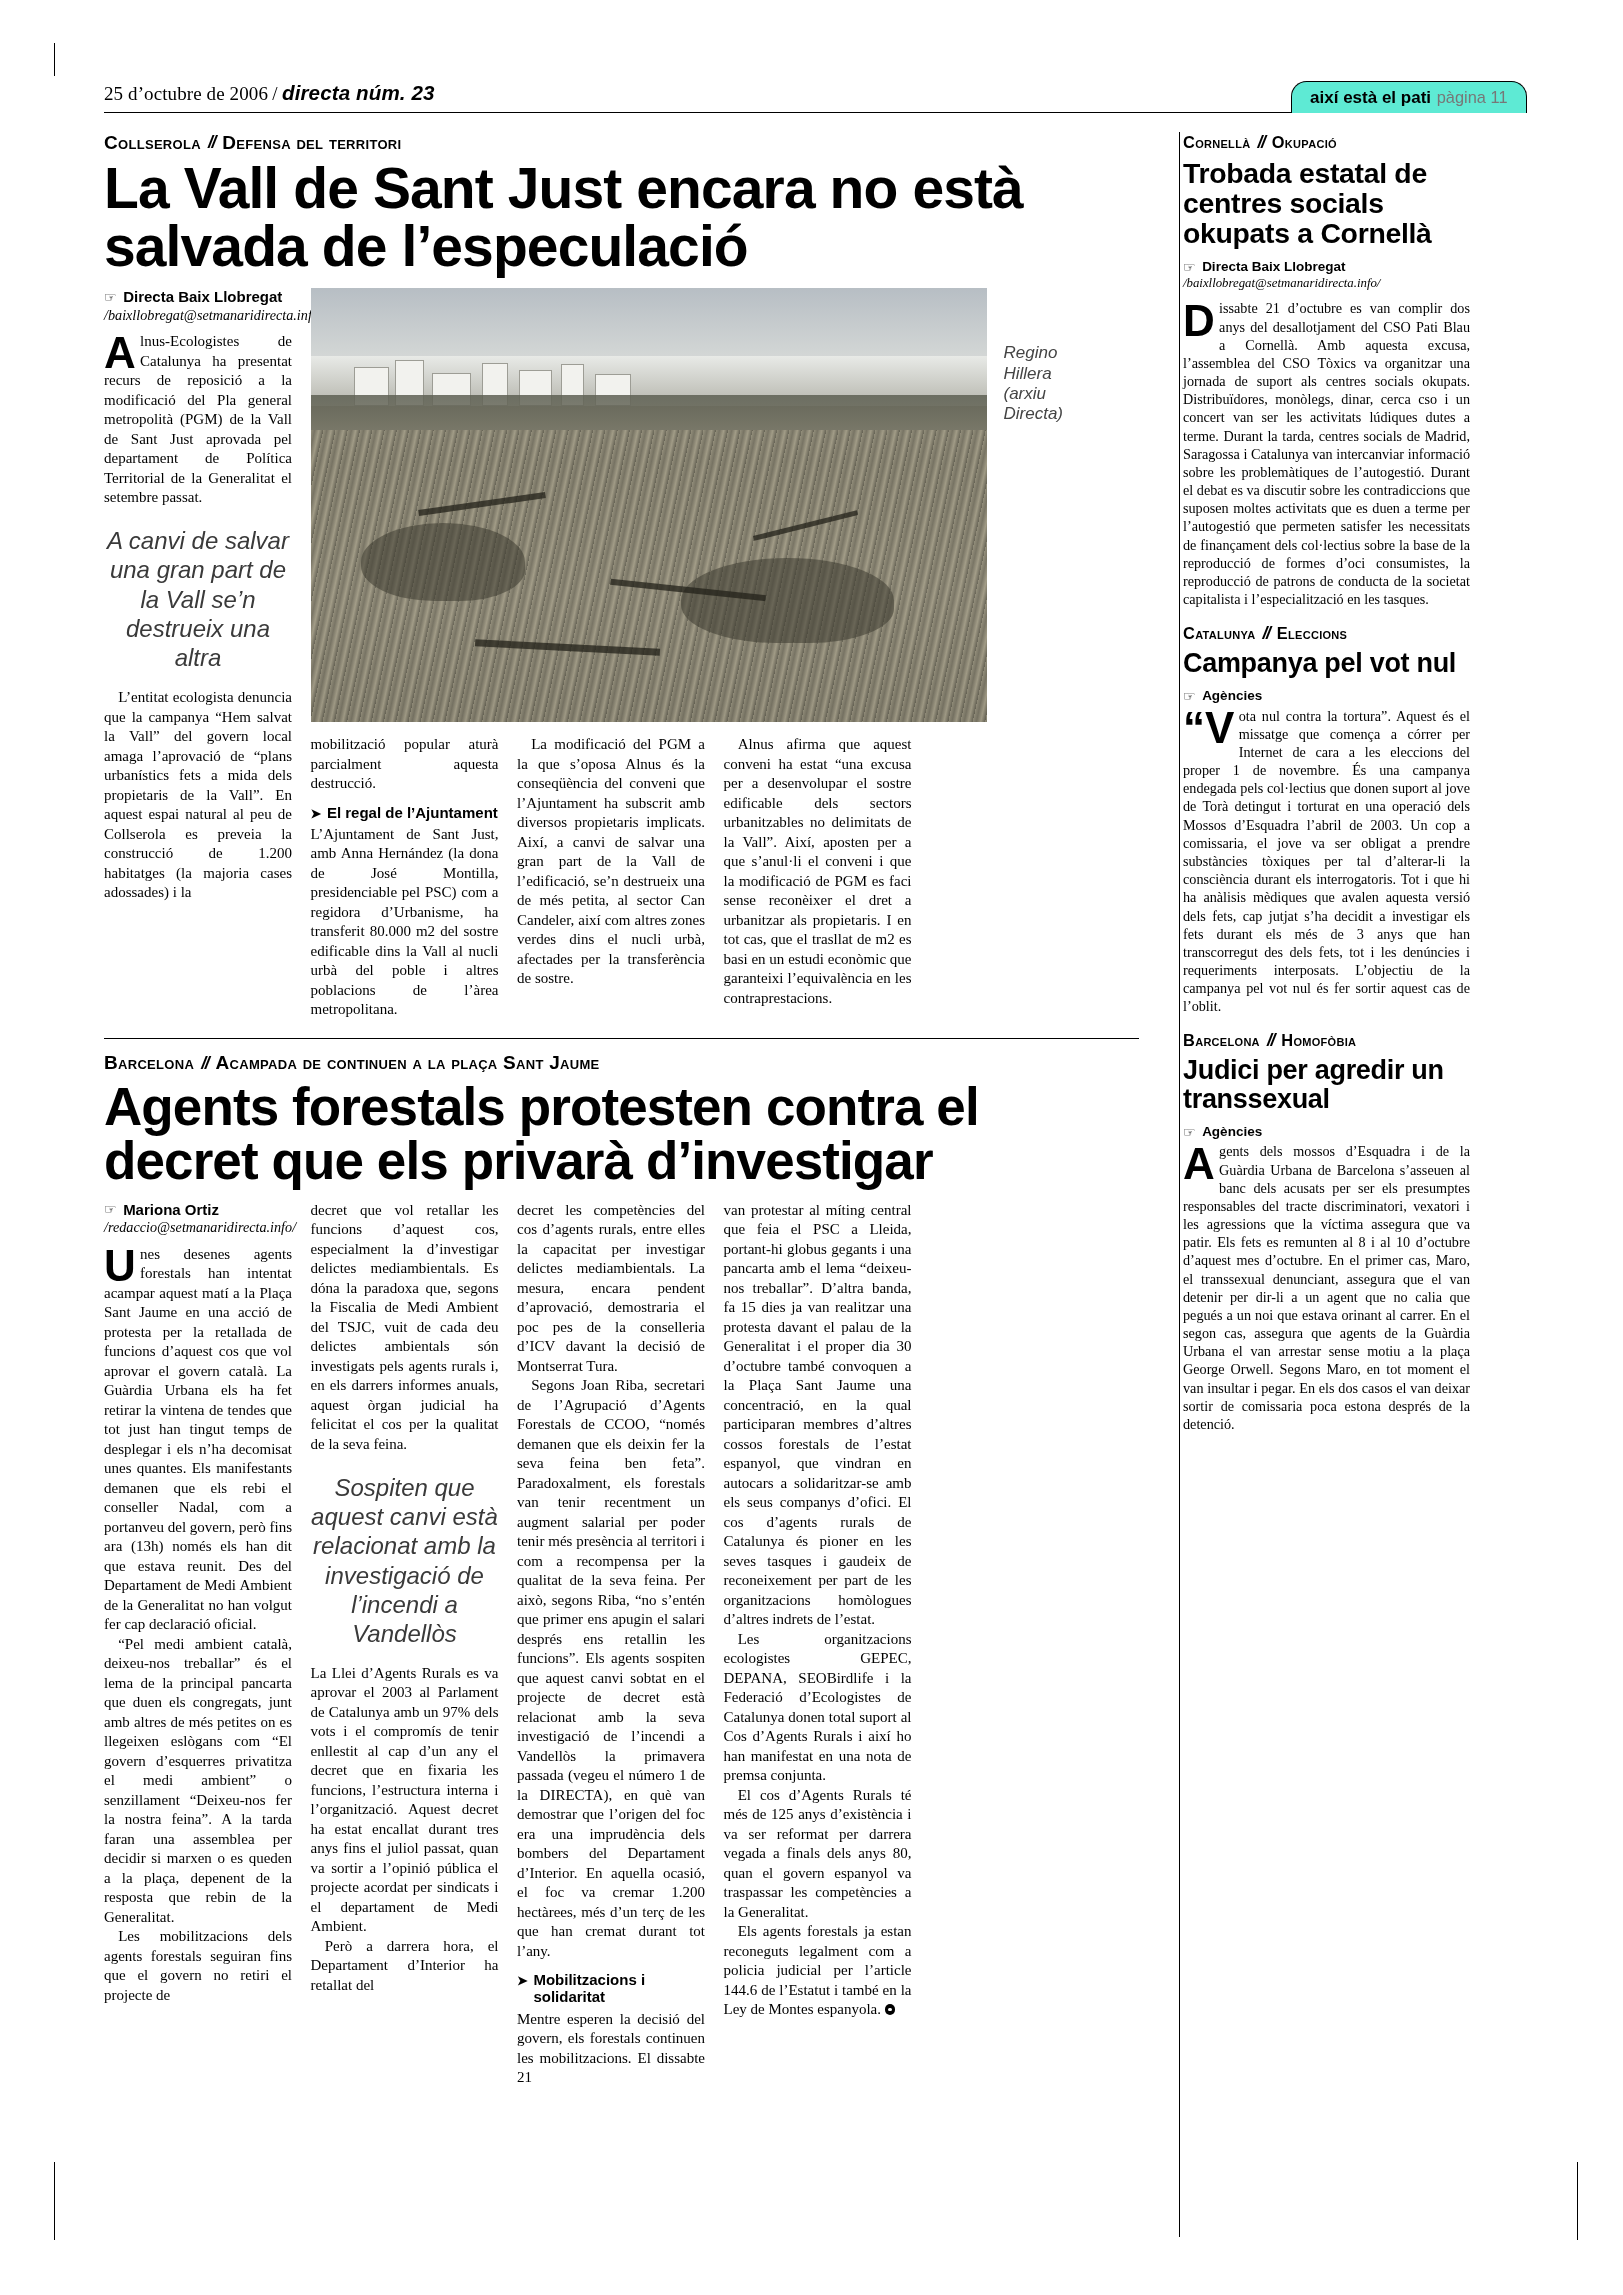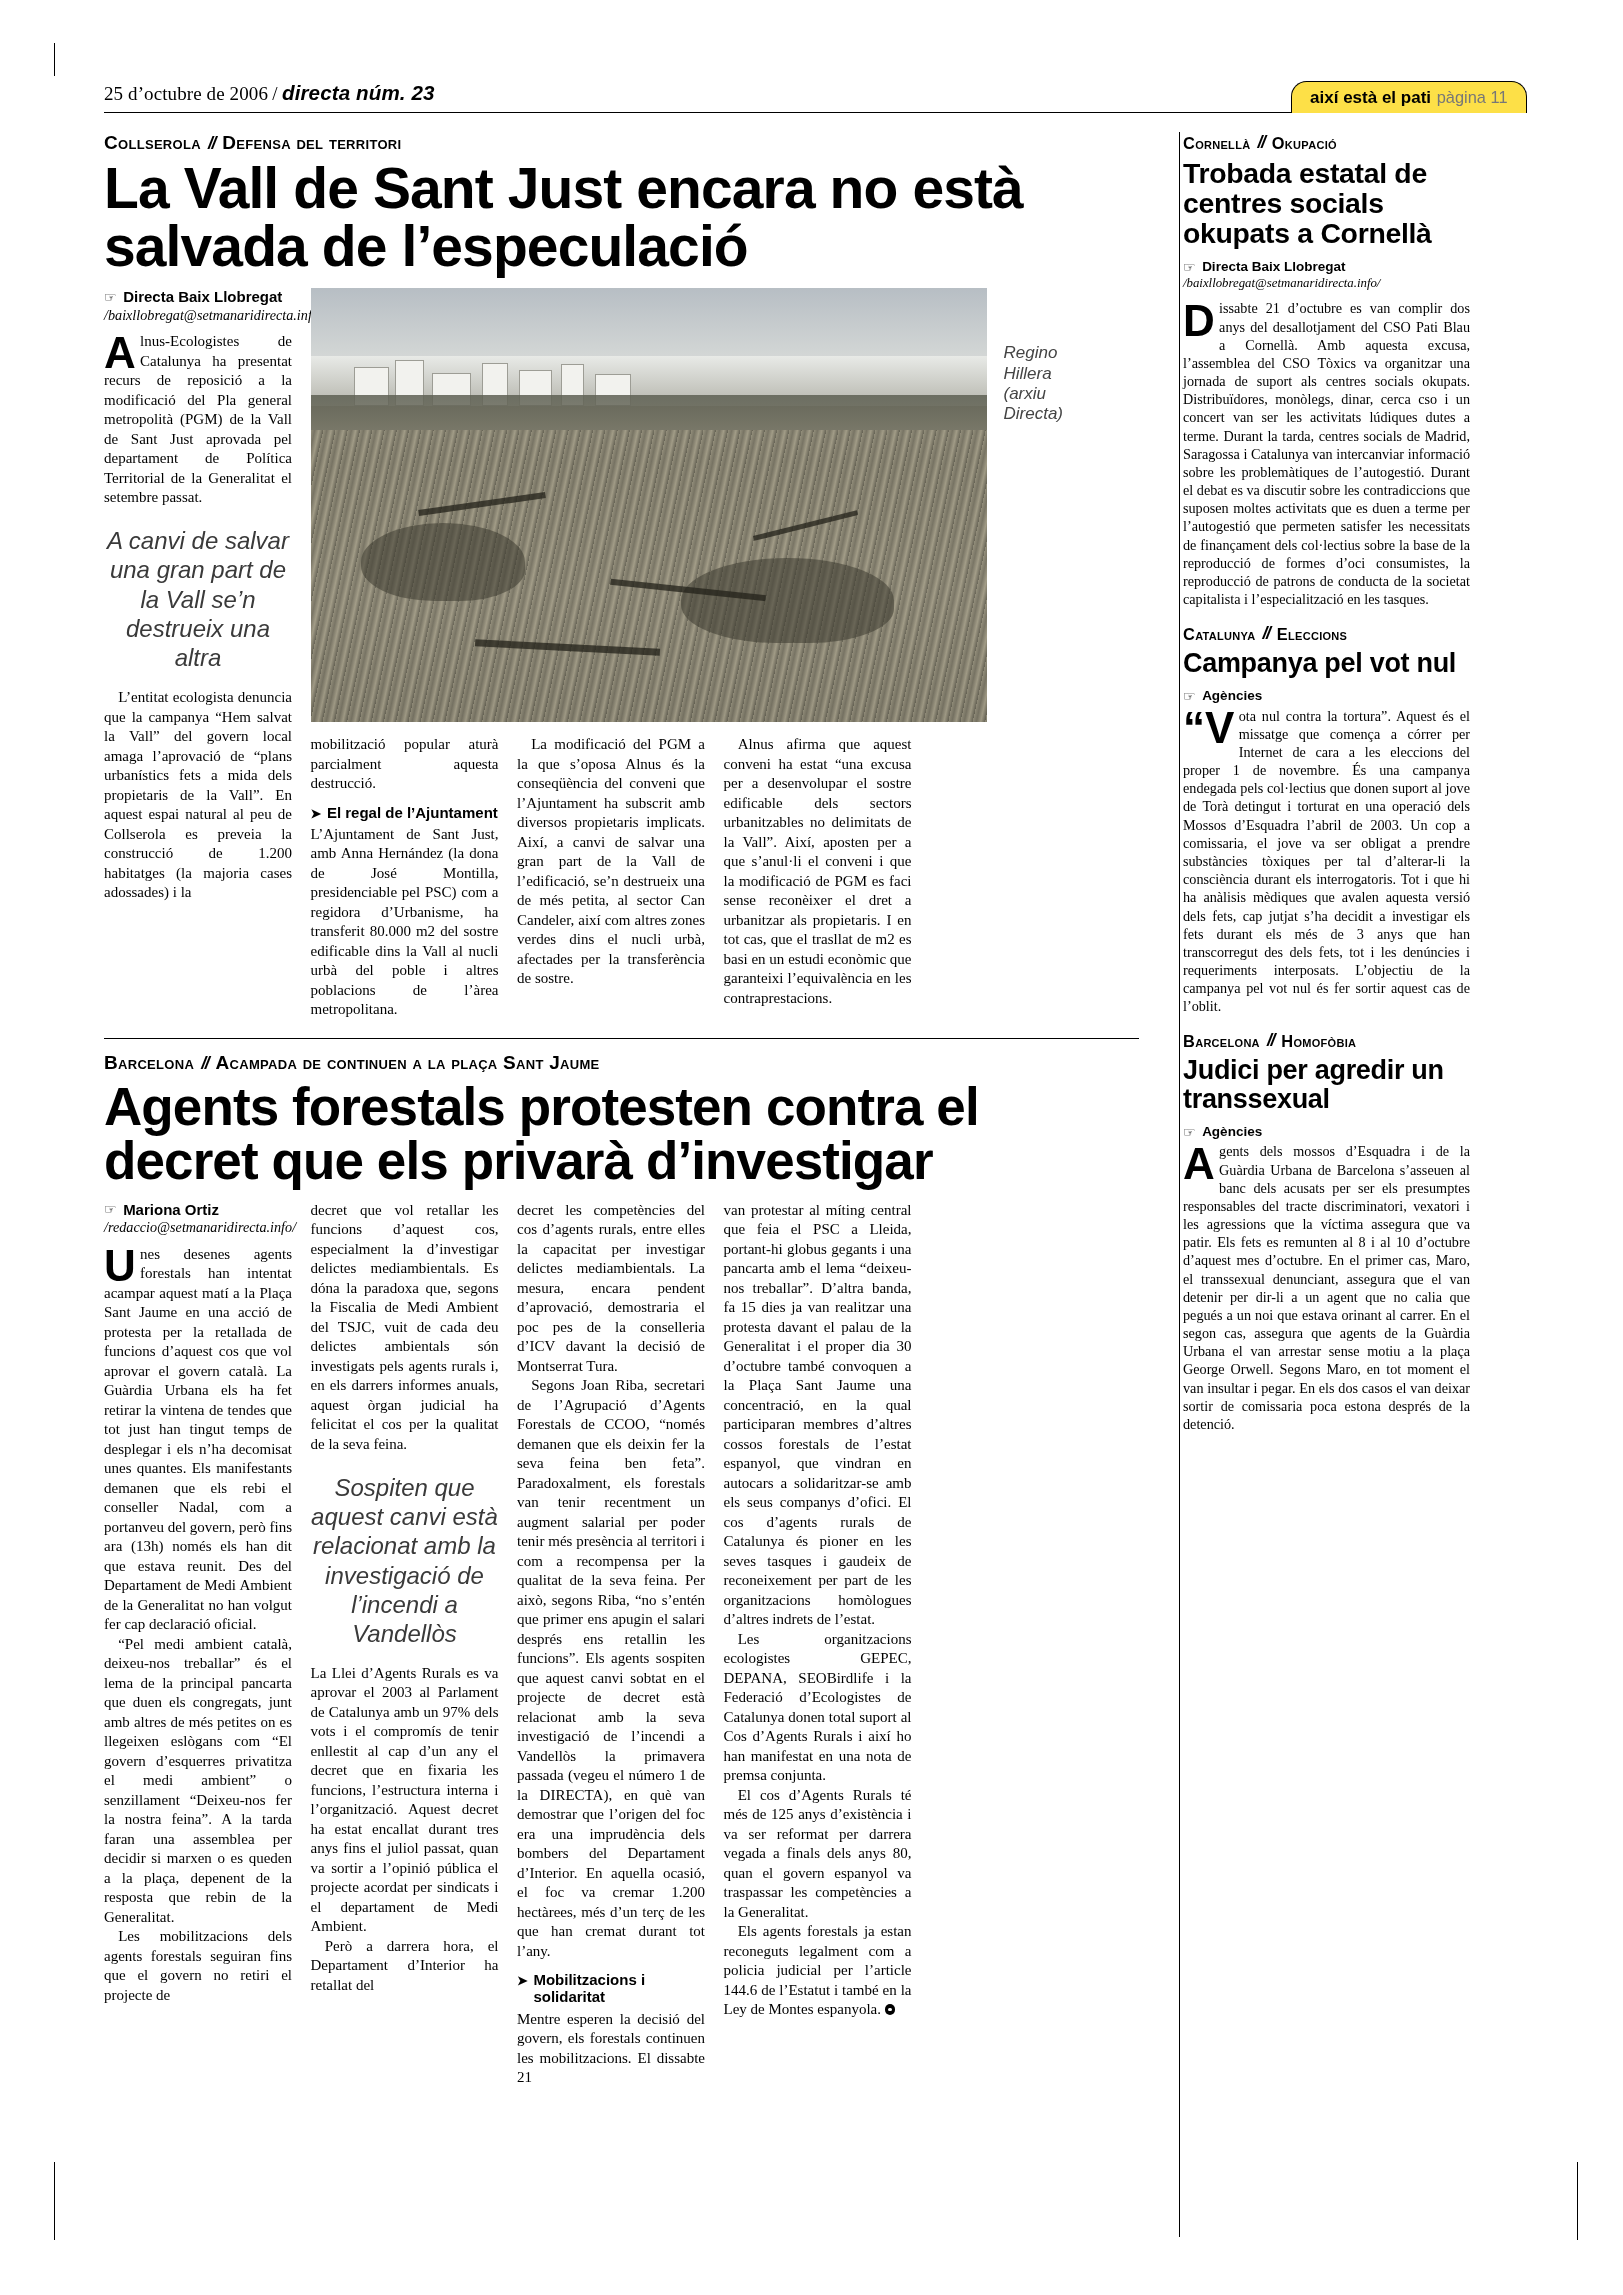--- a/index.html
+++ b/index.html
@@ -47,21 +47,21 @@
     font-size: 20.6px;
   }
   .mast-right-wrap {
     position: absolute;
     right: 0;
     bottom: -1.4px;
     border: 1.4px solid #000;
     border-bottom: none;
     border-radius: 15.6px 15.6px 0 0;
     padding: 5.7px 18.5px 5.7px 18.5px;
-    background: #fde047;
+    background: #5eead4;
     white-space: nowrap;
   }
   .mast-right-wrap .sec {
     font-family: "Liberation Sans", sans-serif;
     font-weight: bold;
     font-size: 17px;
   }
   .mast-right-wrap .pg {
     font-family: "Liberation Sans", sans-serif;
     font-size: 16.4px;
@@ -88,21 +88,21 @@
   }
 
   
   .kicker {
     font-family: "Liberation Sans", sans-serif;
     font-weight: bold;
     font-size: 19px;
     letter-spacing: 0.3px;
     margin-bottom: 5.7px;
     display: flex;
-    align-items: flex-end;
+    align-items: center;
     gap: 7.1px;
   }
   .kicker .slashes {
     letter-spacing: -1.4px;
     font-style: italic;
     font-size: 18px;
   }
   .smallcaps {
     font-variant: small-caps;
   }

